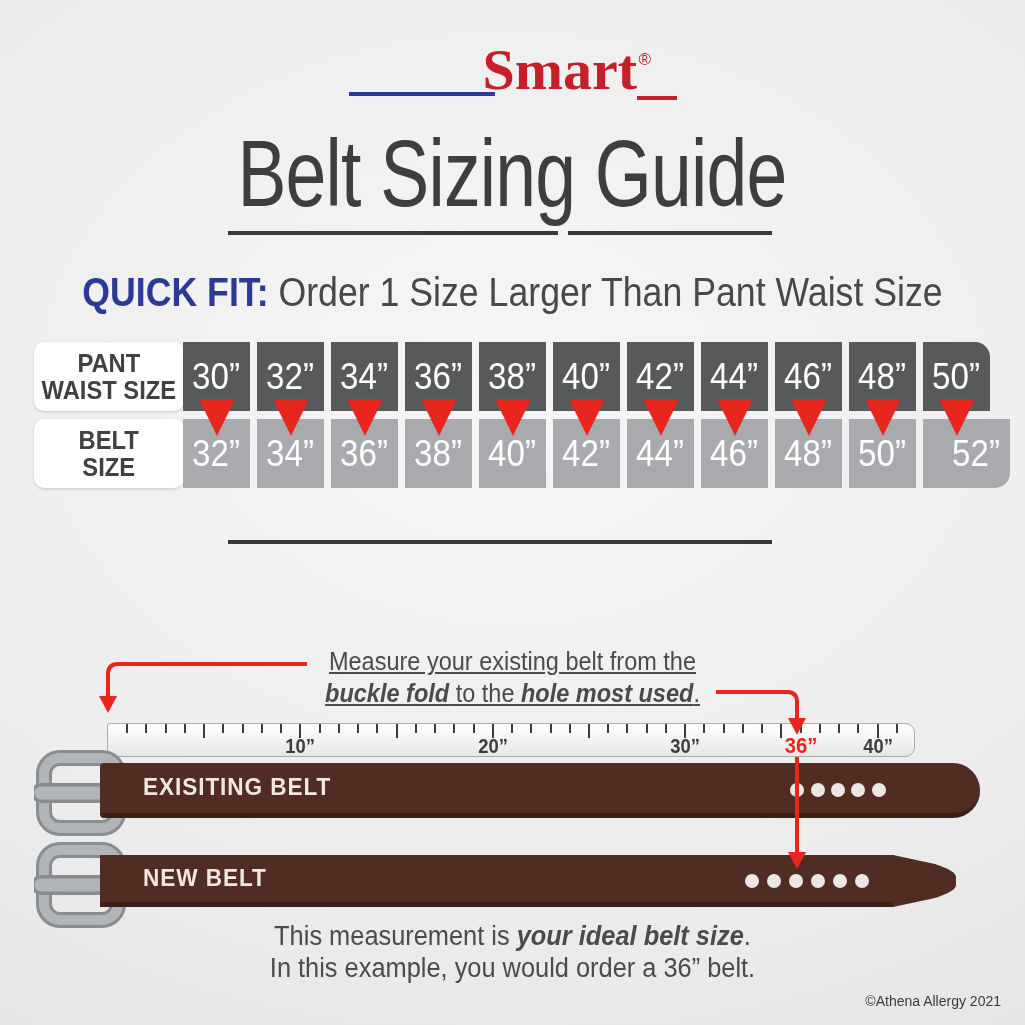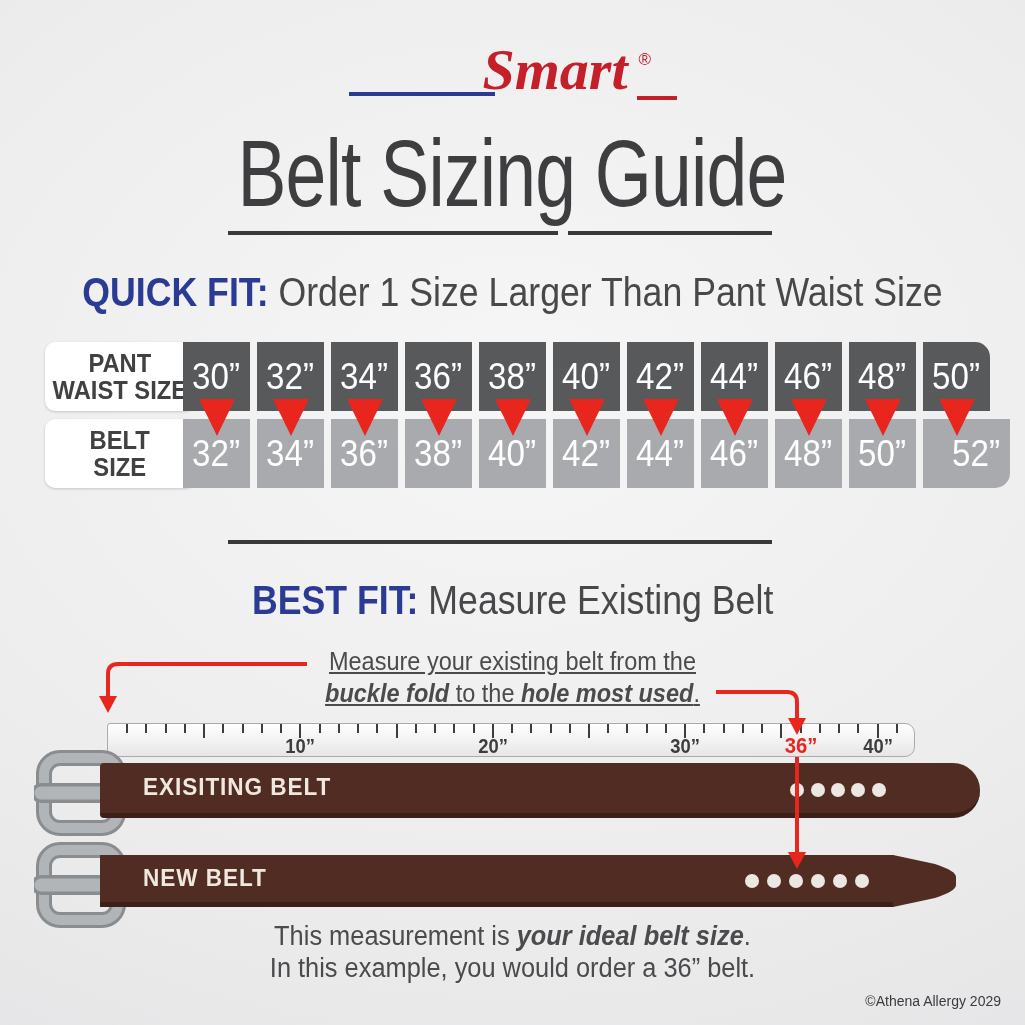--- a/index.html
+++ b/index.html
@@ -7,42 +7,42 @@
     position:relative; width:1025px; height:1025px; overflow:hidden;
     background: radial-gradient(ellipse 120% 90% at 50% 38%, #f6f6f6 0%, #ededee 52%, #e1e1e3 100%);
     font-family:"Liberation Sans", sans-serif;
   }
 
   
   .logo-wrap { position:absolute; left:0; right:0; top:34px; height:84px; }
   .logo { position:absolute; left:50%; transform:translateX(-50%); width:332px; height:84px; }
   .logo-nickel { position:absolute; left:0; top:0; font-size:53px; font-weight:600; letter-spacing:1px; color:var(--accent-blue); }
   .logo-underline-blue { position:absolute; left:2px; top:58px; width:146px; height:4px; background:var(--accent-blue); }
-  .logo-smart { position:absolute; left:136px; top:2px; font-family:"Liberation Serif", serif; font-style:italic; font-weight:700; font-size:58px; color:var(--logo-red); }
+  .logo-smart { position:absolute; left:136px; top:2px; font-family:"Liberation Serif", serif; font-weight:700; font-size:58px; color:var(--logo-red); }
   .logo-reg { position:absolute; left:292px; top:16px; font-size:17px; color:var(--logo-red); }
   .logo-underline-red { position:absolute; left:290px; top:62px; width:40px; height:4px; background:var(--logo-red); }
 
   
   .title-wrap { position:absolute; left:0; right:0; top:126px; text-align:center; }
   .title { display:inline-block; font-size:94px; font-weight:300; line-height:1.02; color:#3e3e40; letter-spacing:-1px; transform:scaleX(0.78); }
   .title-underline { position:absolute; height:4px; background:#39393b; top:231px; }
   .title-underline.seg1 { left:228px; width:330px; }
   .title-underline.seg2 { left:568px; width:204px; }
 
   
   .section-heading { position:absolute; left:0; right:0; text-align:center; white-space:nowrap; }
   .sh-scale { display:inline-block; transform:scaleX(0.87); font-size:41px; line-height:1.1; }
   .sh-label { font-weight:700; color:var(--accent-blue); }
   .sh-text { font-weight:400; color:#48484a; }
   .heading-quick { top:270px; }
   .heading-best { top:578px; }
 
   
   .size-table { position:absolute; left:30px; top:342px; width:966px; height:146px; }
-  .row-label { position:absolute; left:15px; width:150px; height:69px; background:#ffffff;
+  .row-label { position:absolute; left:4px; width:150px; height:69px; background:#ffffff;
     border-radius:10px; box-shadow:0 1px 3px rgba(0,0,0,0.18);
     display:flex; flex-direction:column; align-items:center; justify-content:center;
     font-weight:700; font-size:25px; line-height:1.08; color:#414042; }
   .row-label .lbl-inner { transform:scaleX(0.95); text-align:center; }
   .row-label.top { top:0; }
   .row-label.bottom { top:77px; }
   .cols { position:absolute; left:153px; top:0; display:flex; gap:7px; }
   .col { position:relative; width:67px; height:146px; }
   .cell { position:absolute; left:0; width:67px; height:69px; display:flex; align-items:center; justify-content:center;
     color:#ffffff; font-size:36px; font-weight:500; }
@@ -225,24 +225,20 @@
           <div class="tri"></div>
           <div class="cell belt">
             <span class="num">52”</span>
           </div>
         </div>
       </div>
   </div>
 
   <div class="mid-divider"></div>
 
-  <div class="section-heading heading-best">
-    <span class="sh-scale"><span class="sh-label">BEST FIT:</span>
-    <span class="sh-text">Measure Existing Belt</span></span>
-  </div>
 
   <div class="instruction">
     <span class="instr-line">Measure your existing belt from the</span>
     <span class="instr-line"><span class="instr-bold">buckle fold</span><span> to the </span><span class="instr-bold">hole most used</span><span>.</span></span>
   </div>
 
   <div class="ruler">
       <div class="tick minor" style="left: 18.24px;"></div>
       <div class="tick minor" style="left: 37.48px;"></div>
       <div class="tick minor" style="left: 56.72px;"></div>
@@ -339,15 +335,15 @@
       <polygon points="797,735 788,718 806,718"></polygon>
       <polygon points="797,869 788,852 806,852"></polygon>
     </g>
   </svg>
 
   <div class="footer">
     <span class="footer-line"><span>This measurement is </span><span class="footer-bold">your ideal belt size</span><span>.</span></span>
     <span class="footer-line">In this example, you would order a 36” belt.</span>
   </div>
 
-  <div class="copyright">©Athena Allergy 2029</div>
+  <div class="copyright">©Athena Allergy 2021</div>
 
 </div>
 
 </body></html>

